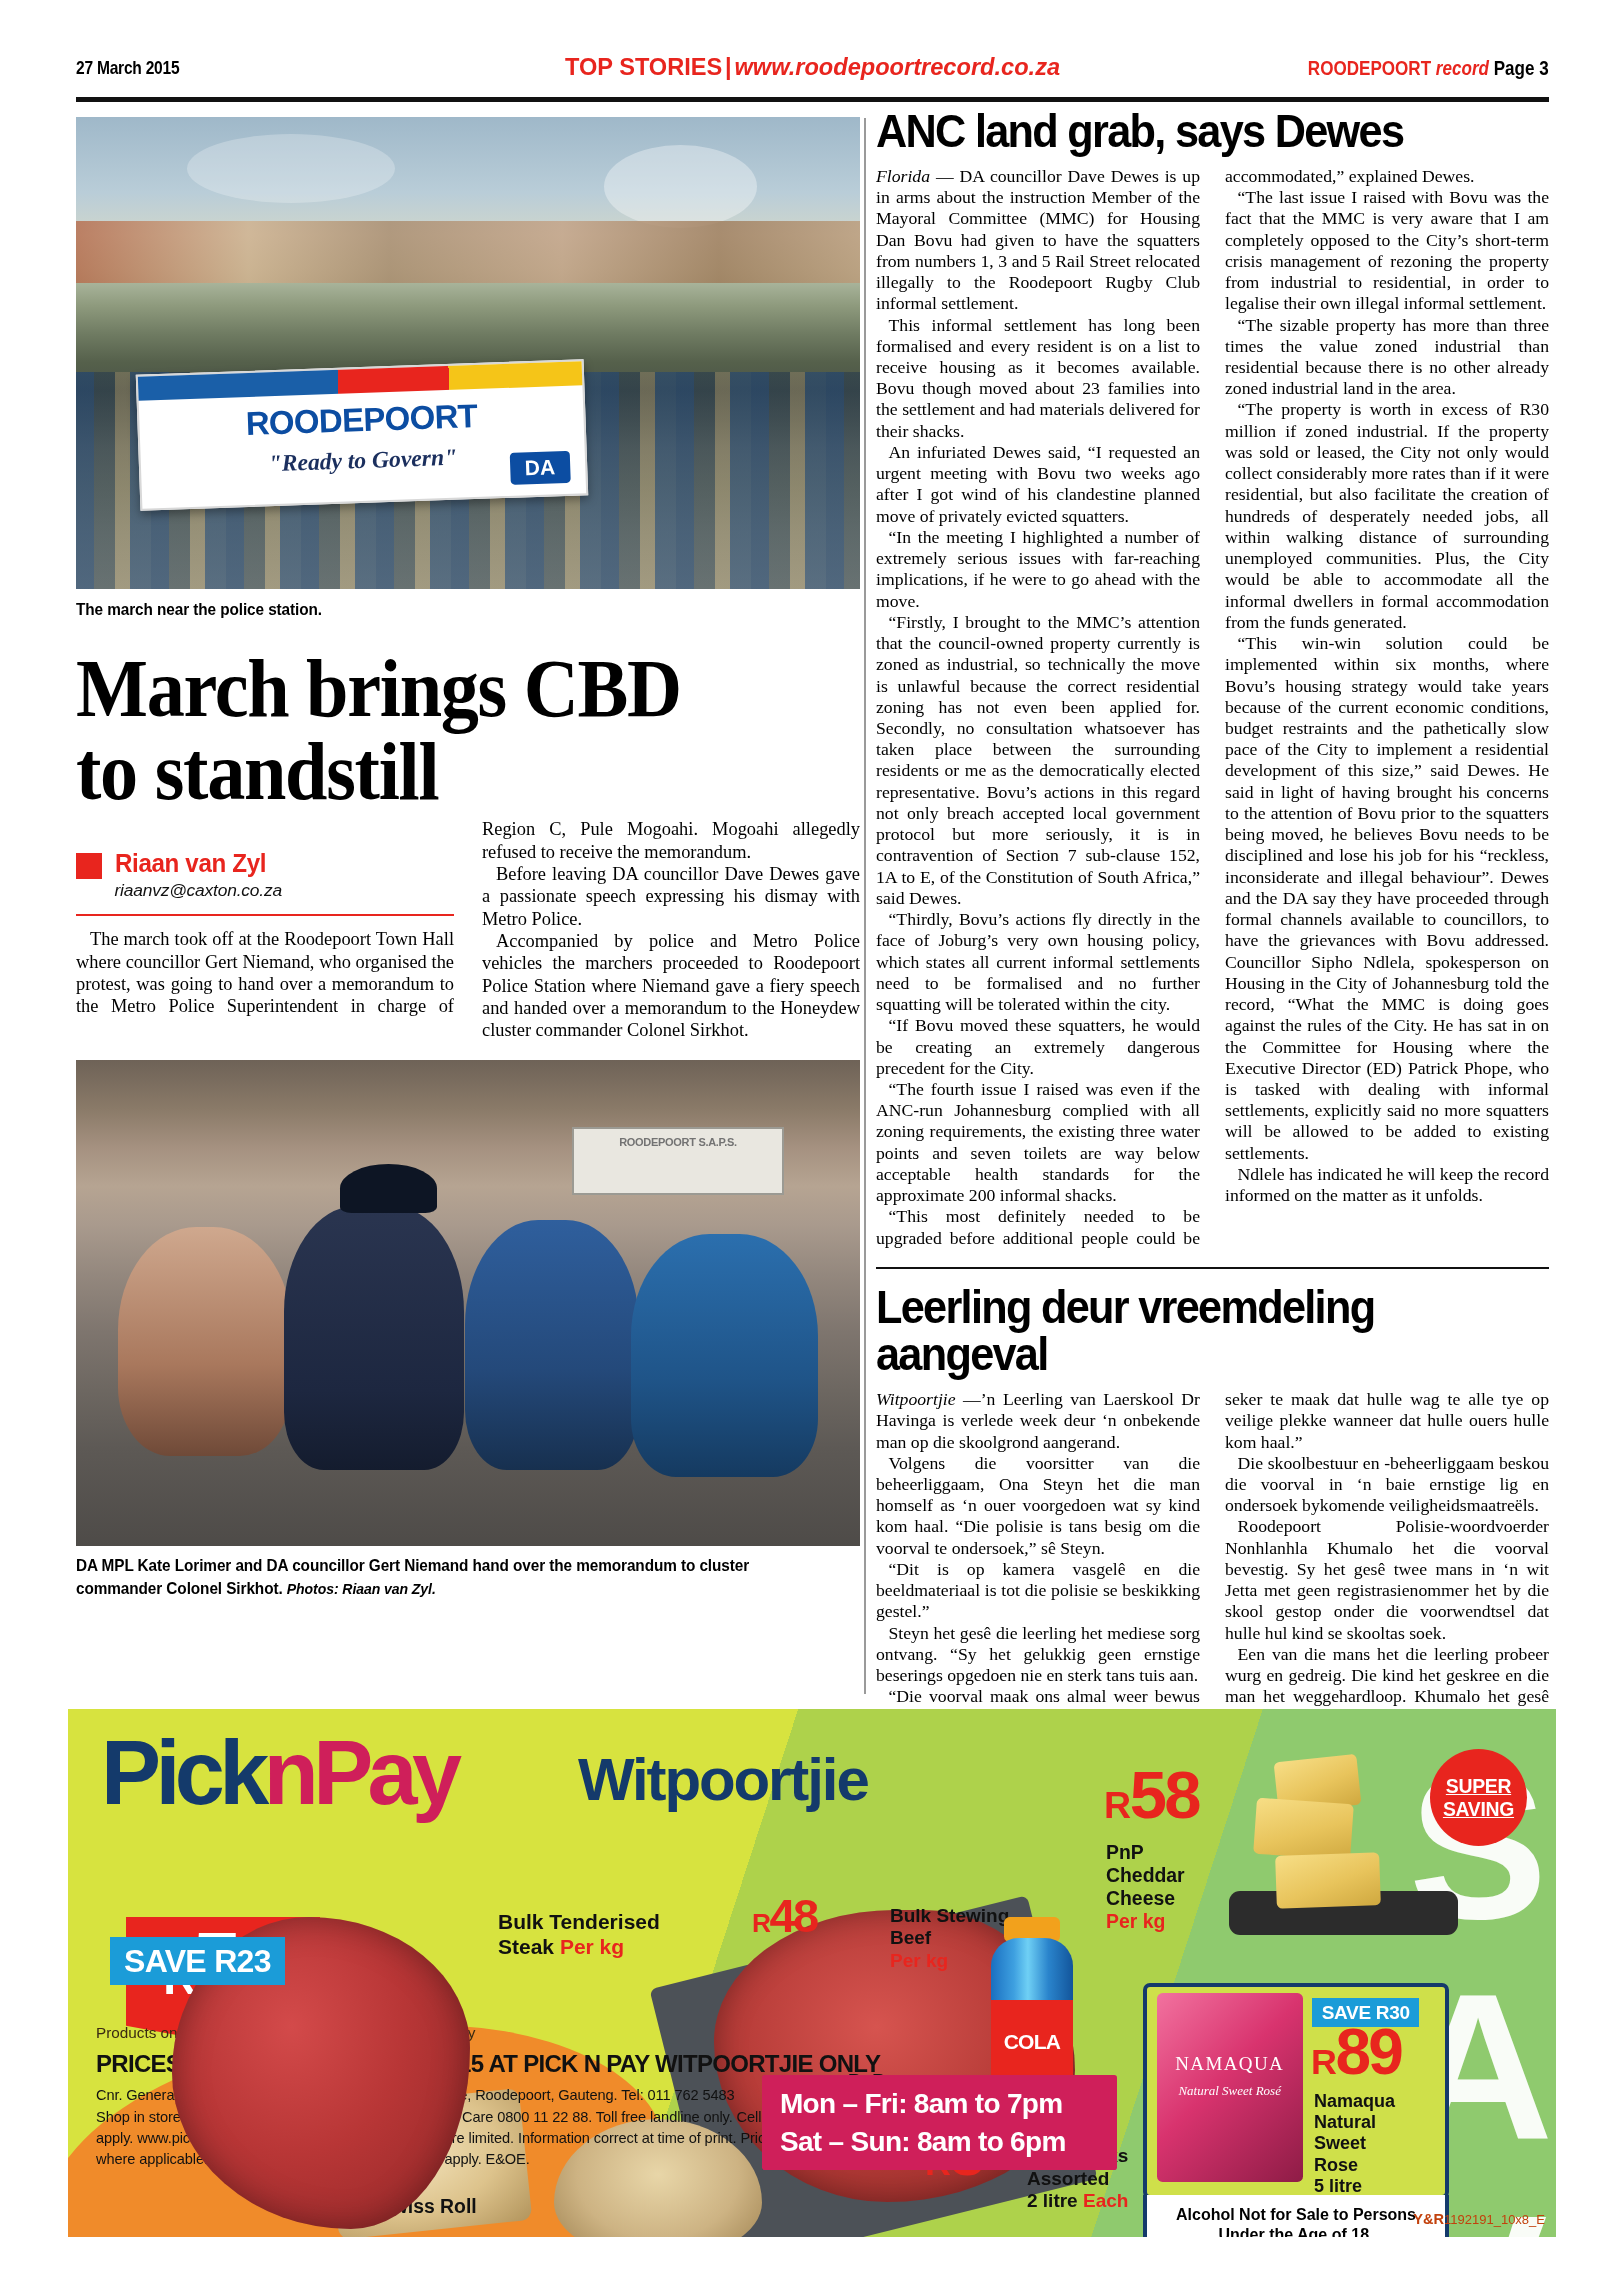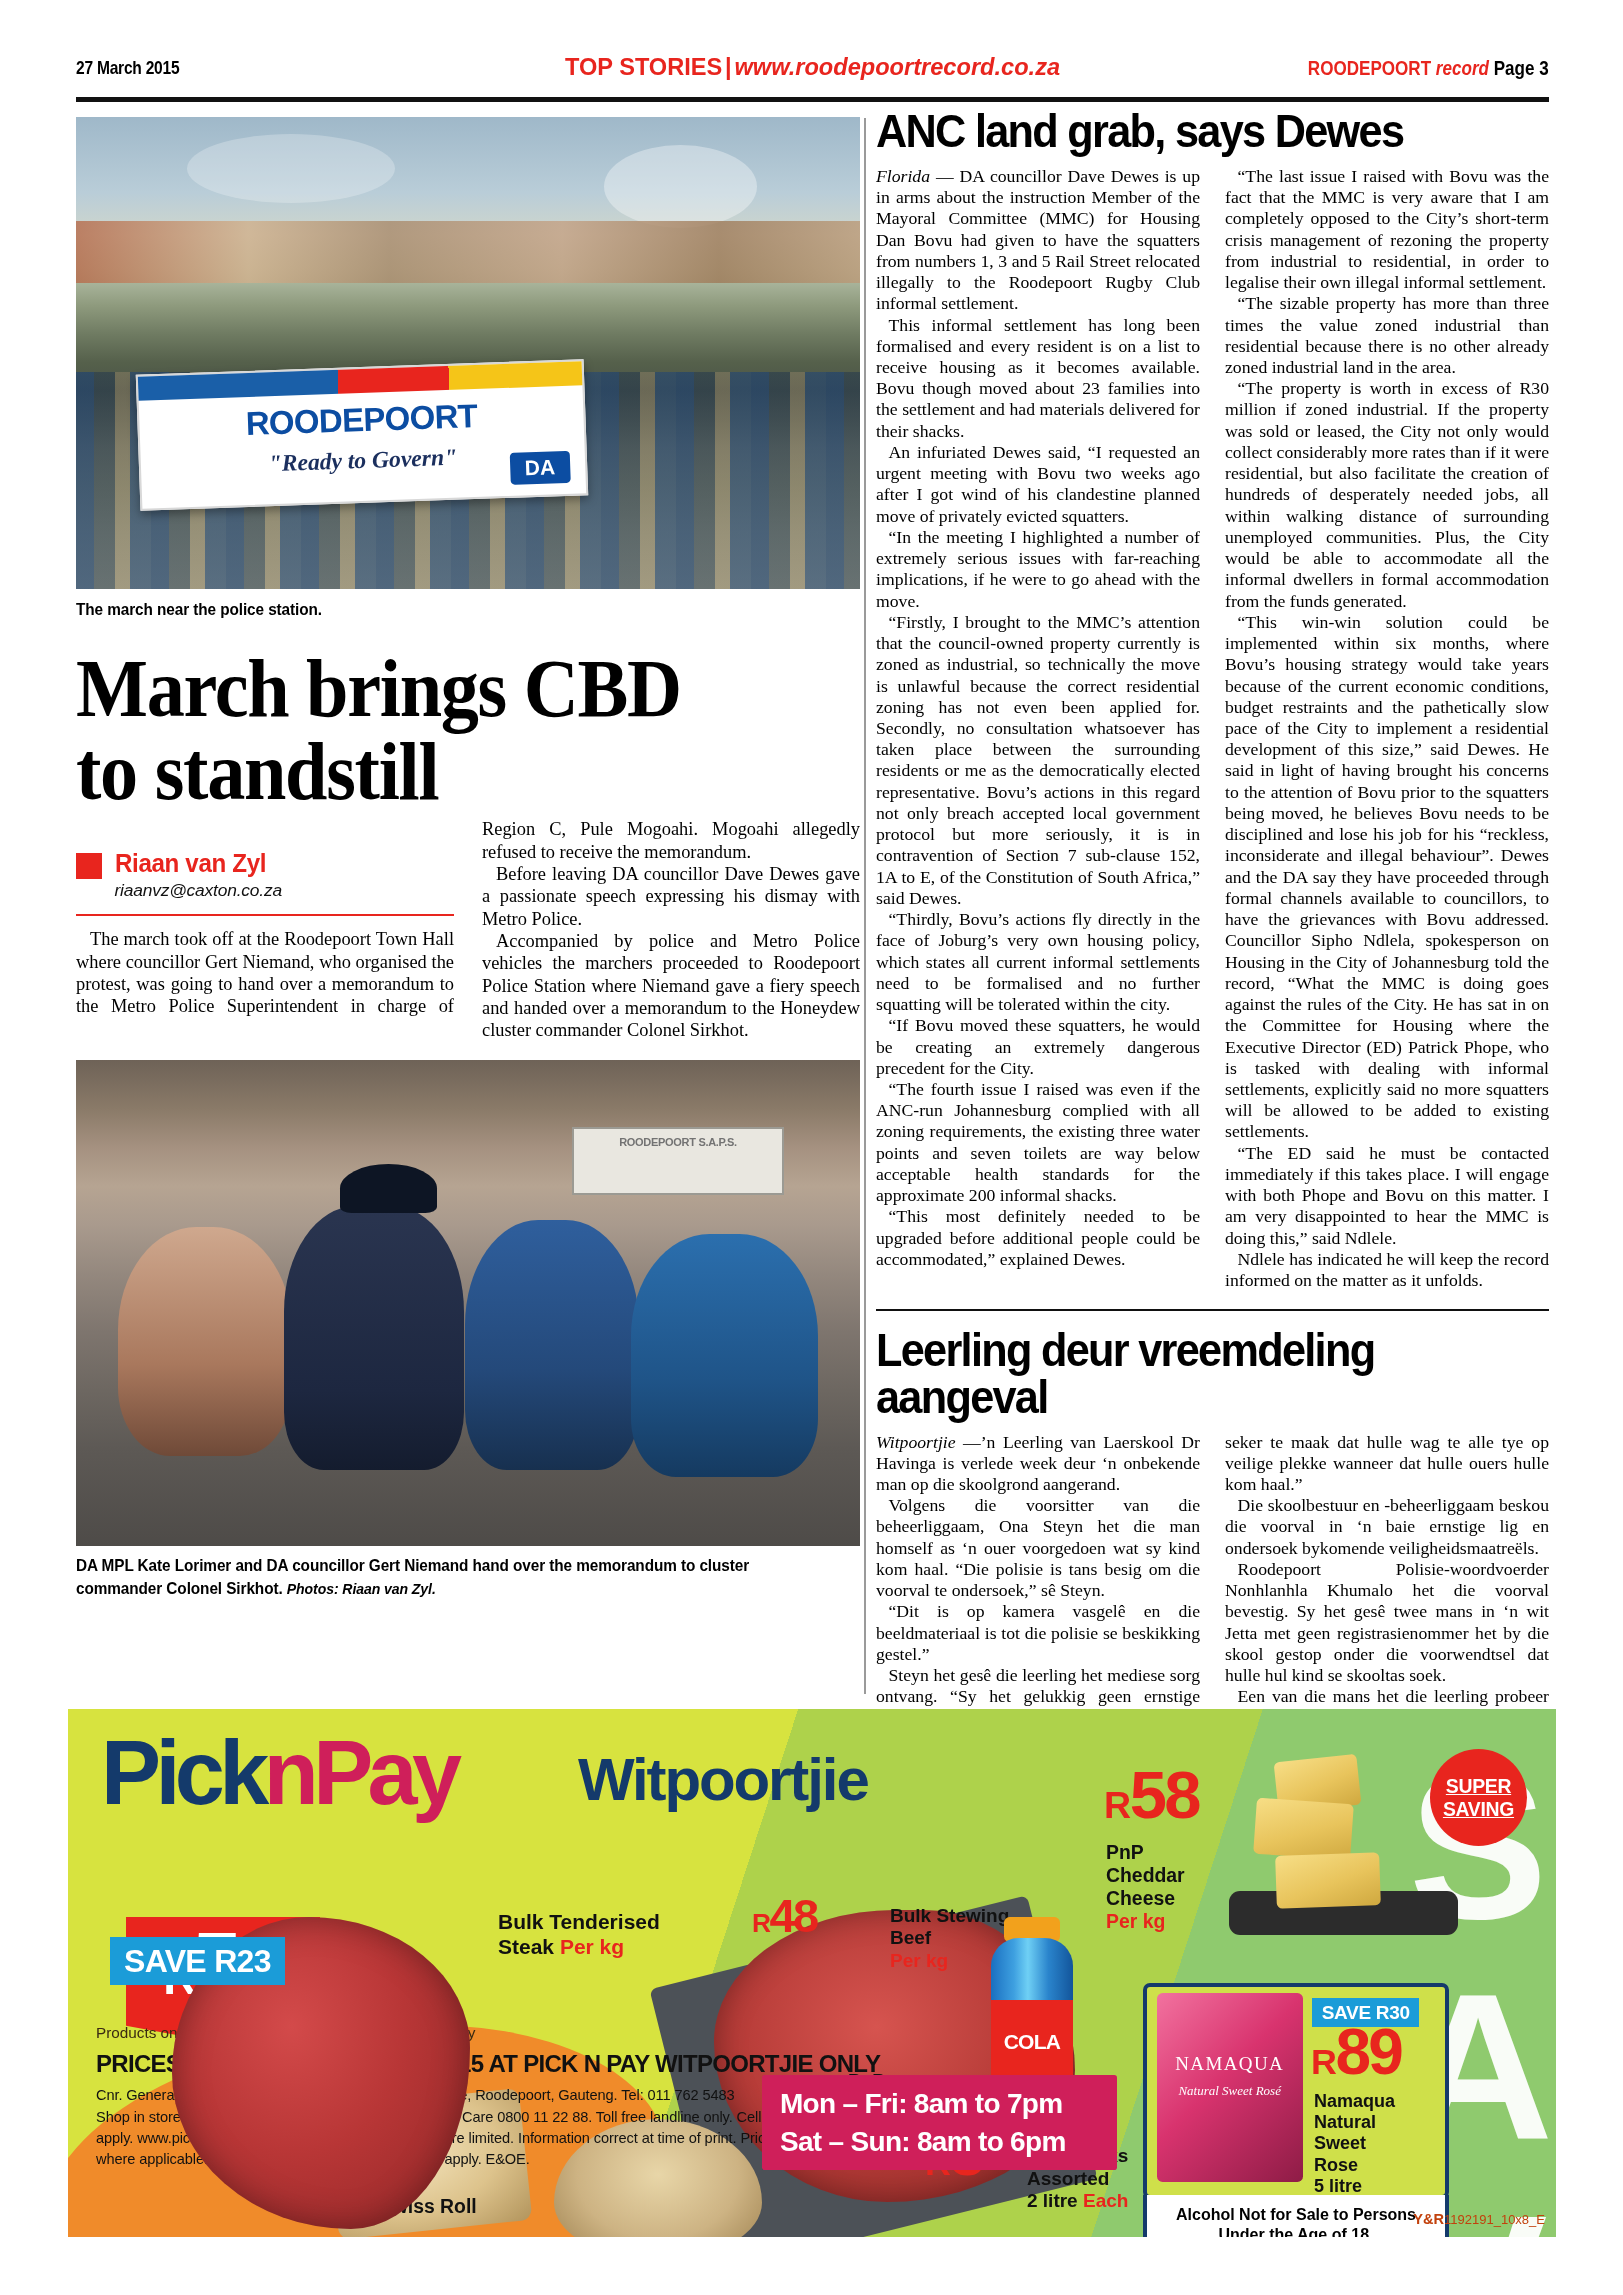--- a/index.html
+++ b/index.html
@@ -202,21 +202,20 @@
       <p>“In the meeting I  highlighted a number of extremely serious issues with  far-reaching implications, if he were to go ahead with the move.</p>
       <p>“Firstly, I brought  to the MMC’s attention that the council-owned property currently is zoned as industrial, so technically the move is unlawful because the correct residential zoning has not even been applied for. Secondly, no consultation whatsoever has taken place between the surrounding residents or me as the democratically elected representative. Bovu’s actions in this regard not only breach accepted local government protocol but more seriously, it is in contravention of  Section 7 sub-clause 152, 1A to E, of the Constitution of South Africa,” said Dewes.</p>
       <p>“Thirdly, Bovu’s actions fly directly in the face of Joburg’s very own housing policy, which states all current informal settlements need to be formalised and no further squatting will be tolerated within the city.</p>
       <p>“If Bovu moved these squatters, he would be creating an extremely dangerous precedent for the City.</p>
       <p>“The fourth issue I raised was even if the ANC-run Johannesburg complied with all zoning requirements, the existing three water points and seven toilets are way below acceptable health standards for the approximate 200 informal shacks.</p>
       <p>“This most definitely needed to be upgraded before additional people could be accommodated,” explained Dewes.</p>
       <p>“The last issue I raised with Bovu was the fact that the MMC  is very aware that I am completely opposed to the City’s short-term crisis management of rezoning the property from industrial to residential, in order to legalise their own illegal informal settlement.</p>
       <p>“The sizable property has more than three times the value zoned industrial than residential because there is no other already zoned industrial land in the area.</p>
       <p>“The  property is worth in excess of R30 million if zoned industrial. If the property was sold or leased, the City not only would collect considerably more rates than if it were residential, but also facilitate the creation of hundreds of desperately needed jobs, all within walking distance of surrounding unemployed communities. Plus, the City would be able to accommodate all the informal dwellers in formal accommodation from the funds generated.</p>
       <p>“This win-win solution could be implemented within six months, where Bovu’s housing strategy would take years because of the current economic conditions, budget restraints and the pathetically slow pace of the City to implement a residential development of this size,” said Dewes. He said in light of having brought his concerns to the attention of Bovu prior to the squatters being moved, he believes Bovu needs to be disciplined and lose his job for his “reckless, inconsiderate and illegal behaviour”. Dewes and the DA say they have proceeded through formal channels available to councillors, to have the grievances with Bovu addressed. Councillor Sipho Ndlela, spokesperson on Housing in the City of Johannesburg told the record, “What the MMC is doing goes against the rules of the City. He has sat in on the Committee for Housing where the Executive Director (ED) Patrick Phope, who is tasked with dealing with informal settlements, explicitly said no more squatters will be allowed to be added to existing settlements.</p>
-      <p>“The ED said he must be contacted immediately if this takes place. I will engage with both Phope and Bovu on this matter. I am very disappointed to hear the MMC is doing this,” said Ndlele.</p>
       <p>Ndlele has indicated he will keep the record informed on the matter as it unfolds.</p>
     </div>
 
     <div class="r-rule"></div>
 
     <h1 class="r-headline">Leerling deur vreemdeling aangeval</h1>
     <div class="r-body">
       <p class="first"><span class="dekital">Witpoortjie</span><span> —</span><span>’n Leerling van Laerskool Dr Havinga is verlede week deur ‘n onbekende man op die skoolgrond aangerand.</span></p>
       <p>Volgens die voorsitter van die beheerliggaam, Ona Steyn het die man homself as ‘n ouer voorgedoen wat sy kind kom haal. “Die polisie is tans besig om die voorval te ondersoek,” sê Steyn.</p>
       <p>“Dit is op kamera vasgelê en die beeldmateriaal is tot die polisie se beskikking gestel.”</p>

